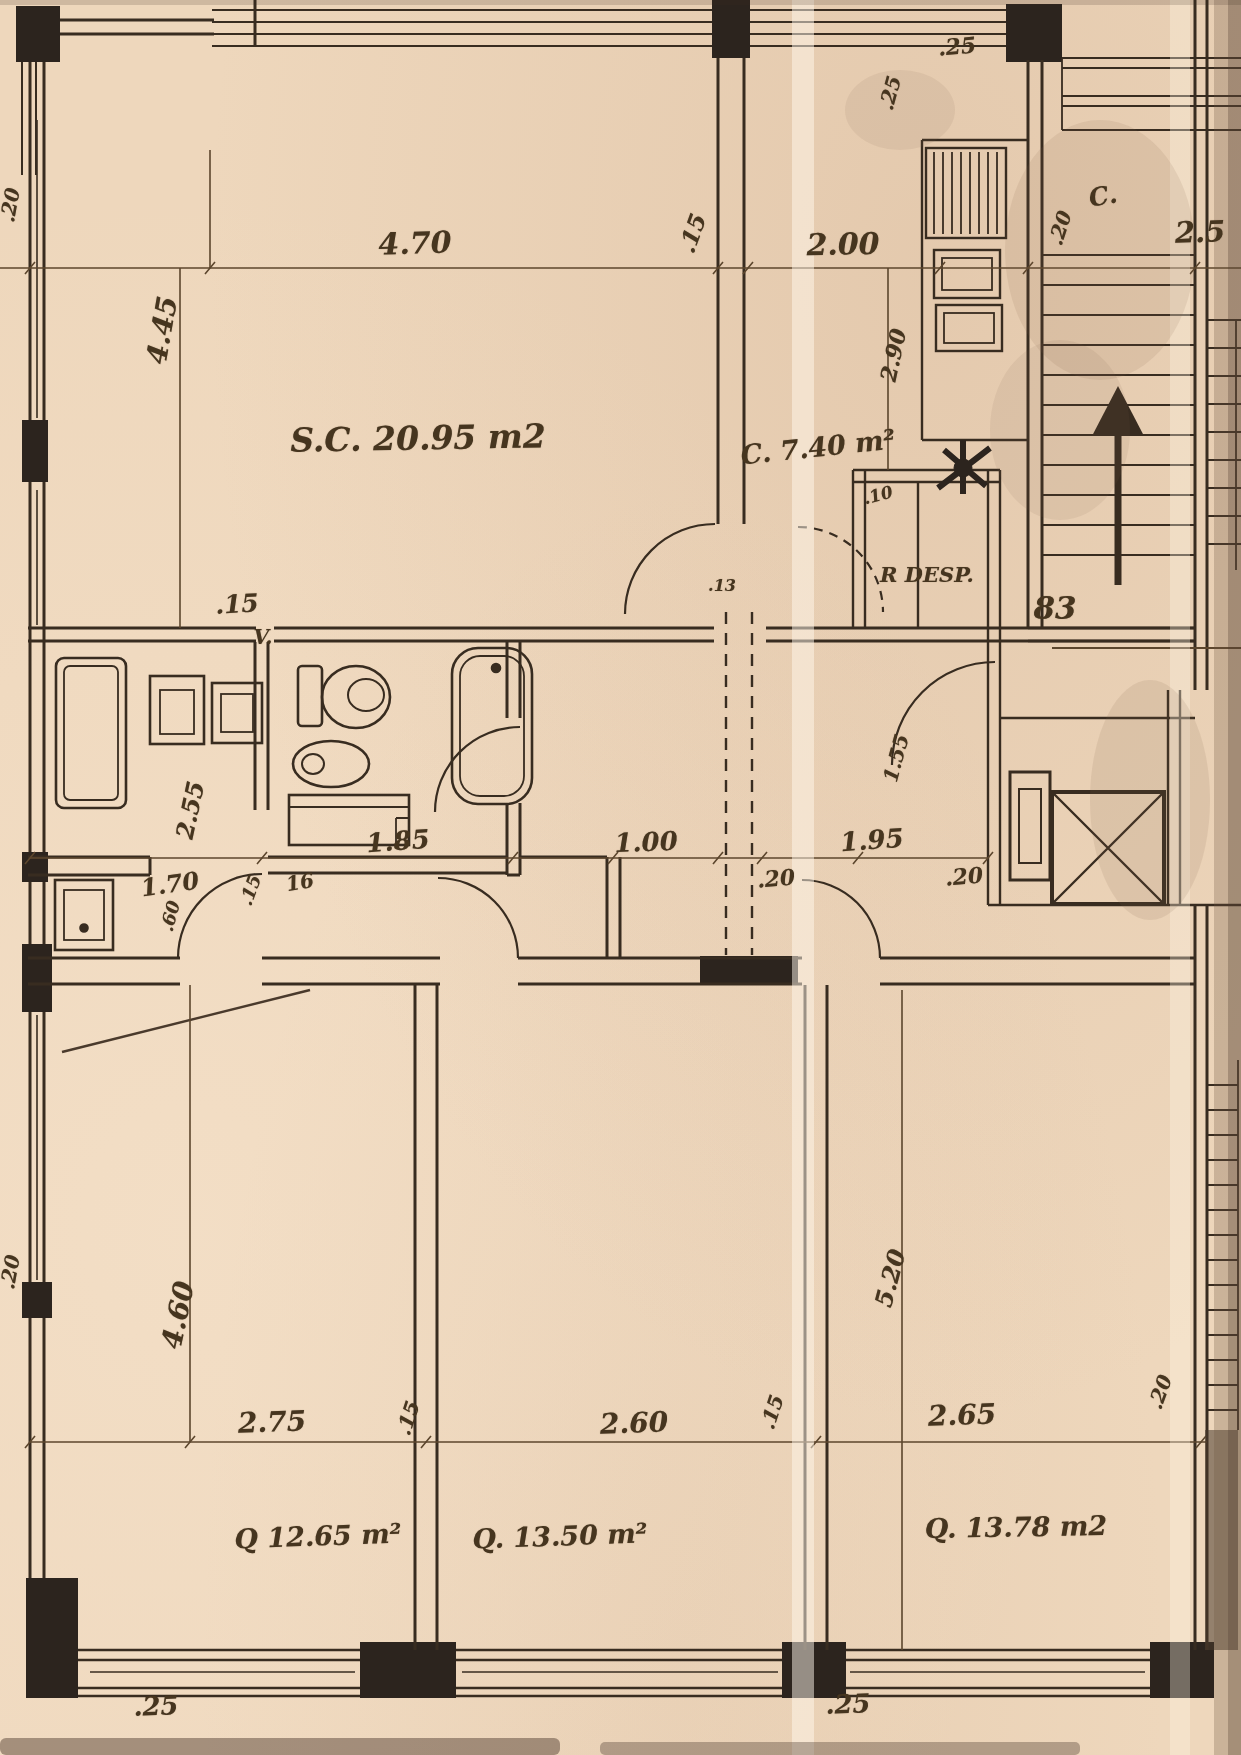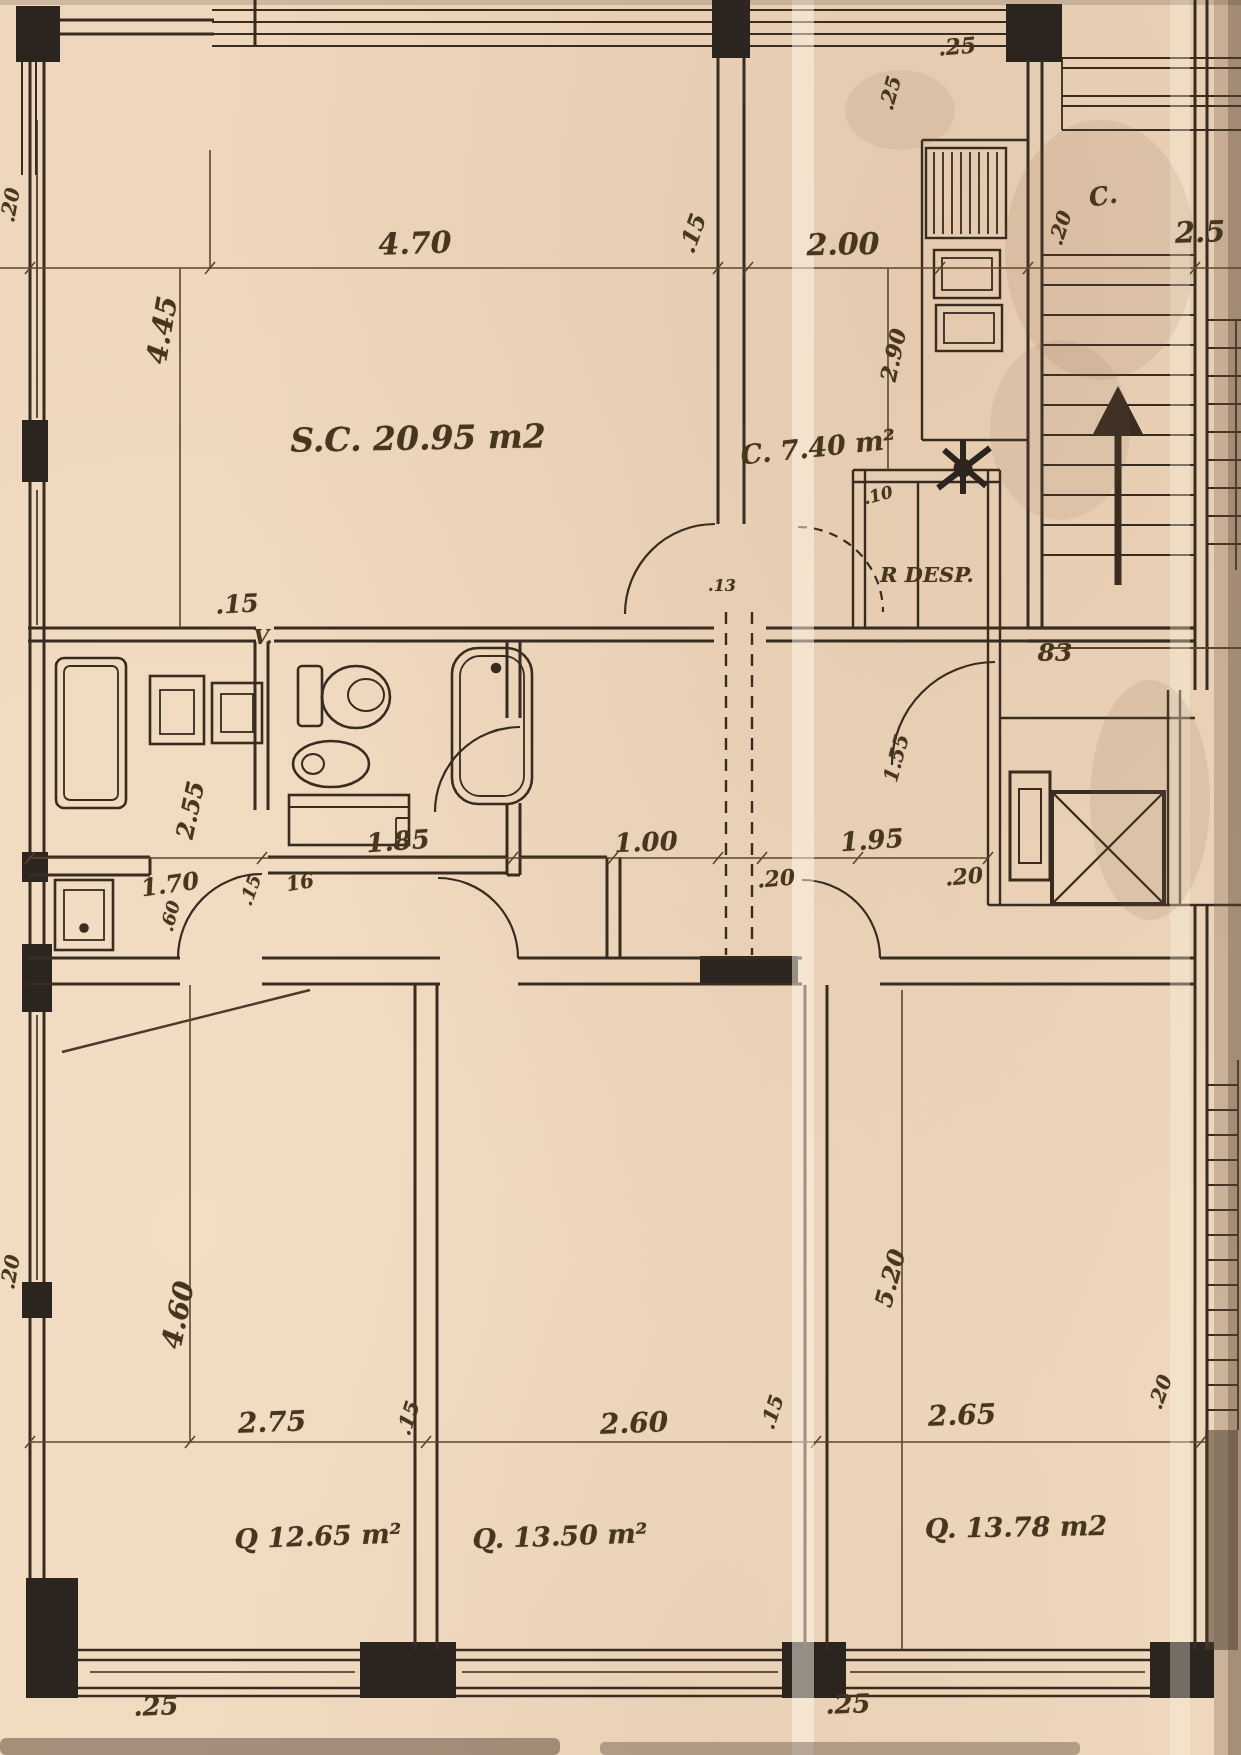--- a/index.html
+++ b/index.html
@@ -210,21 +210,21 @@
       <span class="lbl" style="left: 162px; top: 330px; font-size: 28px; transform: translate(-50%, -50%) rotate(-80deg);">4.45</span>
       <span class="lbl" style="left: 418px; top: 438px; font-size: 33px; transform: translate(-50%, -50%) rotate(-1deg);">S.C. 20.95 m2</span>
       <span class="lbl" style="left: 818px; top: 447px; font-size: 27px; transform: translate(-50%, -50%) rotate(-6deg);">C. 7.40 m²</span>
       <span class="lbl" style="left: 893px; top: 355px; font-size: 22px; transform: translate(-50%, -50%) rotate(-78deg);">2.90</span>
       <span class="lbl" style="left: 878px; top: 495px; font-size: 17px; transform: translate(-50%, -50%) rotate(-15deg);">.10</span>
       <span class="lbl" style="left: 927px; top: 574px; font-size: 21px; transform: translate(-50%, -50%) rotate(0deg);">R DESP.</span>
       <span class="lbl" style="left: 237px; top: 604px; font-size: 25px; transform: translate(-50%, -50%) rotate(-3deg);">.15</span>
       <span class="lbl" style="left: 263px; top: 637px; font-size: 20px; transform: translate(-50%, -50%) rotate(0deg);">V.</span>
       <span class="lbl" style="left: 722px; top: 585px; font-size: 16px; transform: translate(-50%, -50%) rotate(0deg); font-style: italic;">.13</span>
       <span class="lbl" style="left: 896px; top: 758px; font-size: 20px; transform: translate(-50%, -50%) rotate(-75deg);">1.55</span>
-      <span class="lbl" style="left: 1055px; top: 652px; font-size: 25px; transform: translate(-50%, -50%) rotate(0deg);">83</span>
+      <span class="lbl" style="left: 1055px; top: 608px; font-size: 31px; transform: translate(-50%, -50%) rotate(0deg);">83</span>
       <span class="lbl" style="left: 190px; top: 810px; font-size: 24px; transform: translate(-50%, -50%) rotate(-78deg);">2.55</span>
       <span class="lbl" style="left: 398px; top: 841px; font-size: 26px; transform: translate(-50%, -50%) rotate(-4deg);">1.85</span>
       <span class="lbl" style="left: 646px; top: 842px; font-size: 26px; transform: translate(-50%, -50%) rotate(-2deg);">1.00</span>
       <span class="lbl" style="left: 872px; top: 840px; font-size: 26px; transform: translate(-50%, -50%) rotate(-4deg);">1.95</span>
       <span class="lbl" style="left: 170px; top: 884px; font-size: 24px; transform: translate(-50%, -50%) rotate(-8deg);">1.70</span>
       <span class="lbl" style="left: 250px; top: 890px; font-size: 18px; transform: translate(-50%, -50%) rotate(-70deg);">.15</span>
       <span class="lbl" style="left: 300px; top: 882px; font-size: 20px; transform: translate(-50%, -50%) rotate(-10deg);">16</span>
       <span class="lbl" style="left: 776px; top: 878px; font-size: 22px; transform: translate(-50%, -50%) rotate(-5deg);">.20</span>
       <span class="lbl" style="left: 964px; top: 876px; font-size: 22px; transform: translate(-50%, -50%) rotate(-5deg);">.20</span>
       <span class="lbl" style="left: 170px; top: 916px; font-size: 18px; transform: translate(-50%, -50%) rotate(-75deg);">.60</span>

